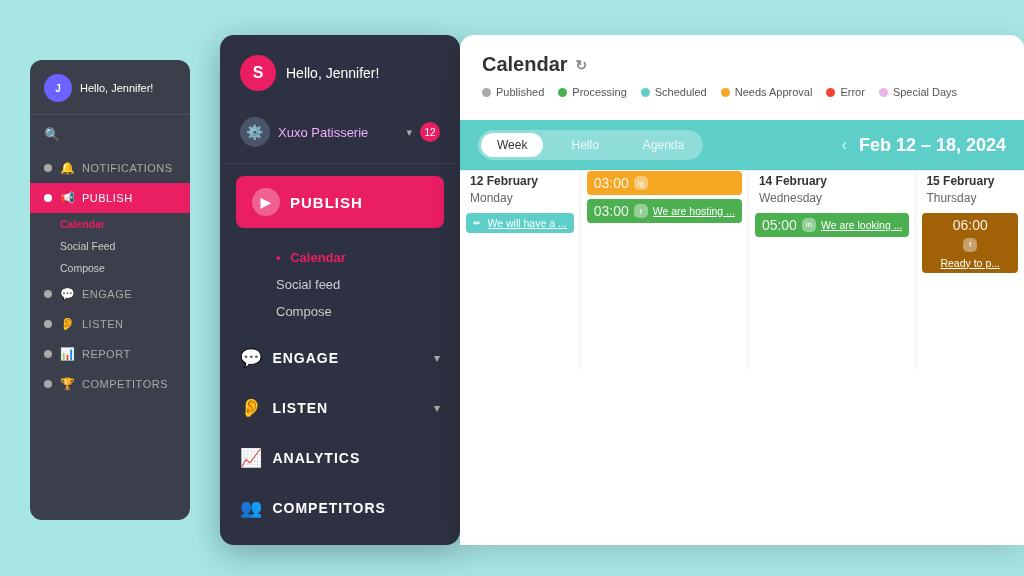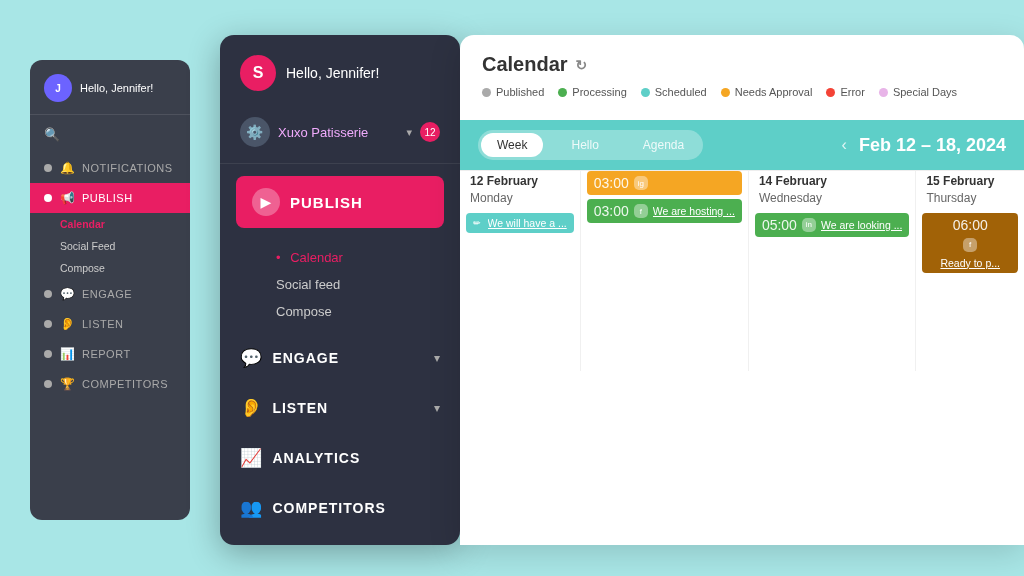--- a/index.html
+++ b/index.html
@@ -177,21 +177,21 @@
     }
     .ms-sub-nav {
       padding: 4px 0 8px 36px;
     }
     .ms-sub-item {
       padding: 6px 20px;
       color: #ccc;
       font-size: 13px;
       cursor: pointer;
     }
-    .ms-sub-item.active { color: #e91e63; font-weight: 400; }
+    .ms-sub-item.active { color: #e91e63; font-weight: 700; }
     .ms-sub-item .dot { color: #e91e63; margin-right: 6px; }
     .ms-section {
       display: flex;
       align-items: center;
       gap: 10px;
       padding: 14px 20px;
       cursor: pointer;
     }
     .ms-section-icon { font-size: 18px; color: #aaa; }
     .ms-section-label {

